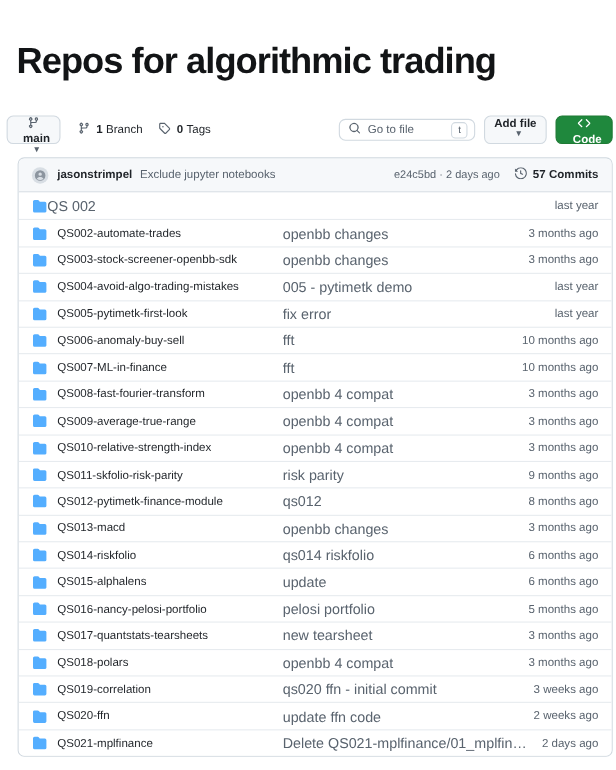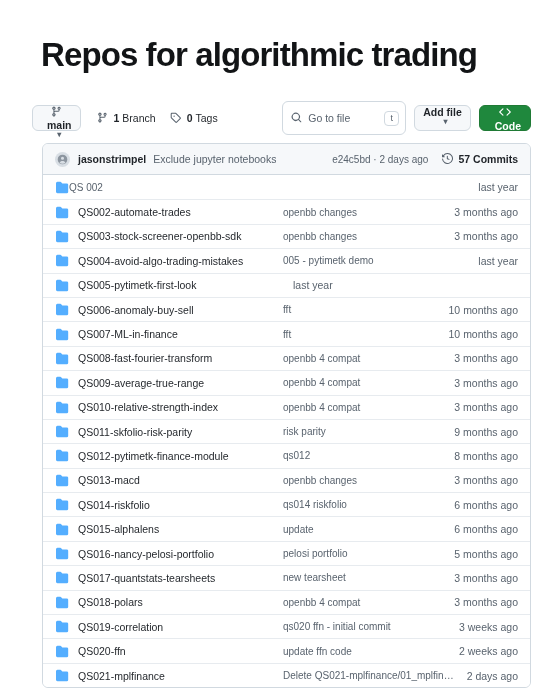--- a/index.html
+++ b/index.html
@@ -11,21 +11,21 @@
     font-family: "Liberation Sans", sans-serif;
     -webkit-font-smoothing: antialiased;
     overflow: hidden;
   }
 
   .page {
     position: relative;
     width: 560px;
     height: 700px;
     box-sizing: border-box;
-    padding: 0 29px;
+    padding: 0 3px;
   }
 
   
   .page-title {
     font-size: 33px;
     font-weight: bold;
     color: #121416;
     letter-spacing: -0.9px;
     line-height: 1;
     margin: 0;
@@ -86,21 +86,21 @@
   .meta-item .word { margin-left: 3px; color: #1f2328; }
 
   .spacer { flex: 1 1 auto; }
 
   
   .search-box {
     display: flex;
     align-items: center;
     box-sizing: border-box;
     width: 124px;
-    height: 34px;
+    height: 20px;
     padding: 0 6px 0 8px;
     border: 1px solid #d1d9e0;
     border-radius: 6px;
     background: #ffffff;
     cursor: text;
   }
   .search-box .placeholder {
     flex: 1 1 auto;
     margin-left: 6px;
     font-size: 10.5px;
@@ -232,21 +232,21 @@
     font-size: 10.5px;
     color: #1f2328;
     white-space: nowrap;
     overflow: hidden;
     text-overflow: ellipsis;
     cursor: pointer;
   }
 
   .file-commit {
     flex: 1 1 auto;
-    font-size: 10px;
+    font-size: 13px;
     color: #59636e;
     white-space: nowrap;
     overflow: hidden;
     text-overflow: ellipsis;
     cursor: pointer;
   }
 
   .file-time {
     flex: 0 0 auto;
     margin-left: 10px;
@@ -389,20 +389,21 @@
     <span class="file-commit">005 - pytimetk demo</span>
     <span class="file-time">last year</span>
   </div>
         <div class="file-row">
     <span class="file-icon">
       <svg width="13" height="13" viewBox="0 0 16 16" fill="#54aeff">
               <path d="M.513 1.513A1.75 1.75 0 0 1 1.75 1h3.5c.55 0 1.07.26 1.4.7l.9 1.2a.25.25 0 0 0 .2.1h5.5a1.75 1.75 0 0 1 1.75 1.75v8.8A1.75 1.75 0 0 1 13.25 15H1.75A1.75 1.75 0 0 1 0 13.25V2.75c0-.464.184-.91.513-1.237Z"></path>
             </svg>
     </span>
     <span class="file-name">QS005-pytimetk-first-look</span>
+    <span class="file-commit">fix error</span>
     <span class="file-time">last year</span>
   </div>
         <div class="file-row">
     <span class="file-icon">
       <svg width="13" height="13" viewBox="0 0 16 16" fill="#54aeff">
               <path d="M.513 1.513A1.75 1.75 0 0 1 1.75 1h3.5c.55 0 1.07.26 1.4.7l.9 1.2a.25.25 0 0 0 .2.1h5.5a1.75 1.75 0 0 1 1.75 1.75v8.8A1.75 1.75 0 0 1 13.25 15H1.75A1.75 1.75 0 0 1 0 13.25V2.75c0-.464.184-.91.513-1.237Z"></path>
             </svg>
     </span>
     <span class="file-name">QS006-anomaly-buy-sell</span>
     <span class="file-commit">fft</span>

